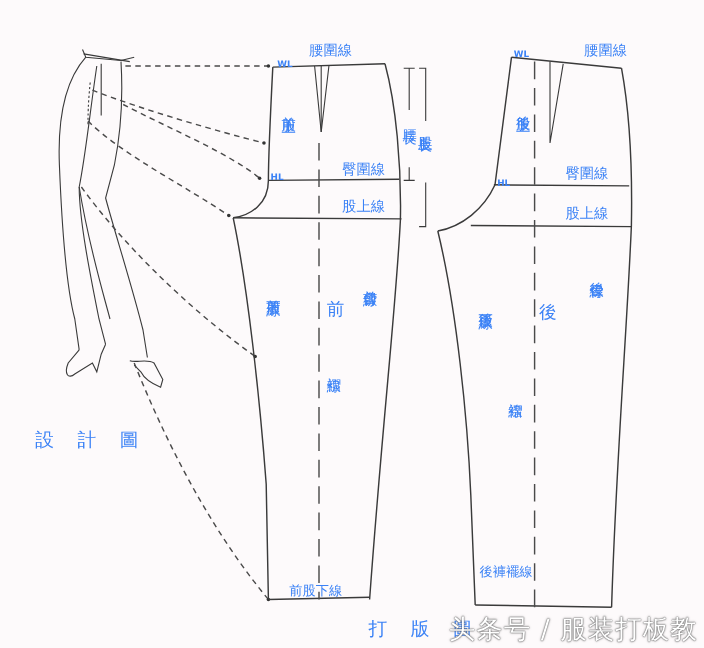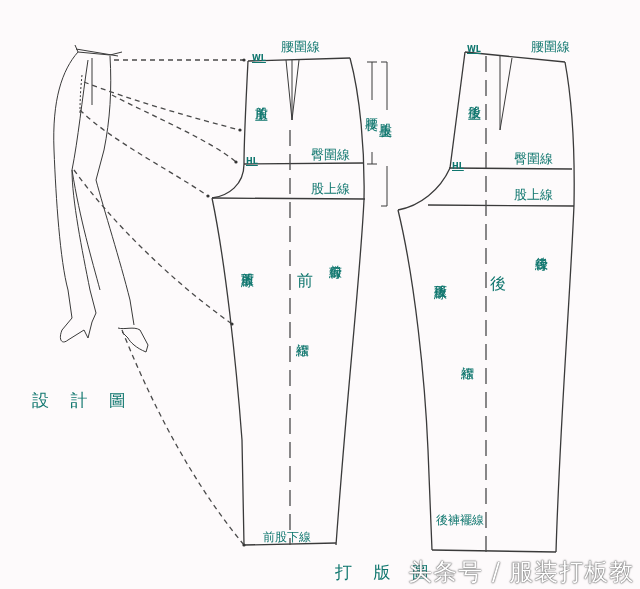--- a/index.html
+++ b/index.html
@@ -2,23 +2,23 @@
 <html><head>
 <meta charset="utf-8">
 <style>
   html, body { margin:0; padding:0; background:#fdfafb; }
   body { width:640px; height:589px; overflow:hidden; position:relative; font-family:"DejaVu Sans", sans-serif; }
   svg { position:absolute; left:0; top:0; }
   .ln { stroke:#3a3a3a; stroke-width:1.3; fill:none; }
   .th { stroke:#3a3a3a; stroke-width:1; fill:none; }
   .dash { stroke:#4a4a4a; stroke-width:1.3; fill:none; stroke-dasharray:5 4; }
   .cdash { stroke:#4a4a4a; stroke-width:1.3; fill:none; stroke-dasharray:16 8; }
-  .lbl { position:absolute; color:#0f766e; font-size:13px; line-height:14px; font-family:"DejaVu Sans", sans-serif; }
+  .lbl { position:absolute; color:#3b82f6; font-size:13px; line-height:14px; font-family:"DejaVu Sans", sans-serif; }
   .vert { writing-mode:vertical-rl; text-orientation:upright; letter-spacing:1px; }
-  .small { font-size:8px; font-weight:bold;text-decoration:underline; }
+  .small { font-size:8px; font-weight:bold; }
   .big { font-size:16px; }
   .title { font-size:17px; letter-spacing:8px; }
   .wm { position:absolute; color:#ffffff; font-size:24px; text-shadow:0 0 2px #555, 0 0 1px #333; letter-spacing:1px; }
 </style>
 </head>
 <body>
 
 <svg width="640" height="589" viewBox="0 0 640 589">
 
   <g>

